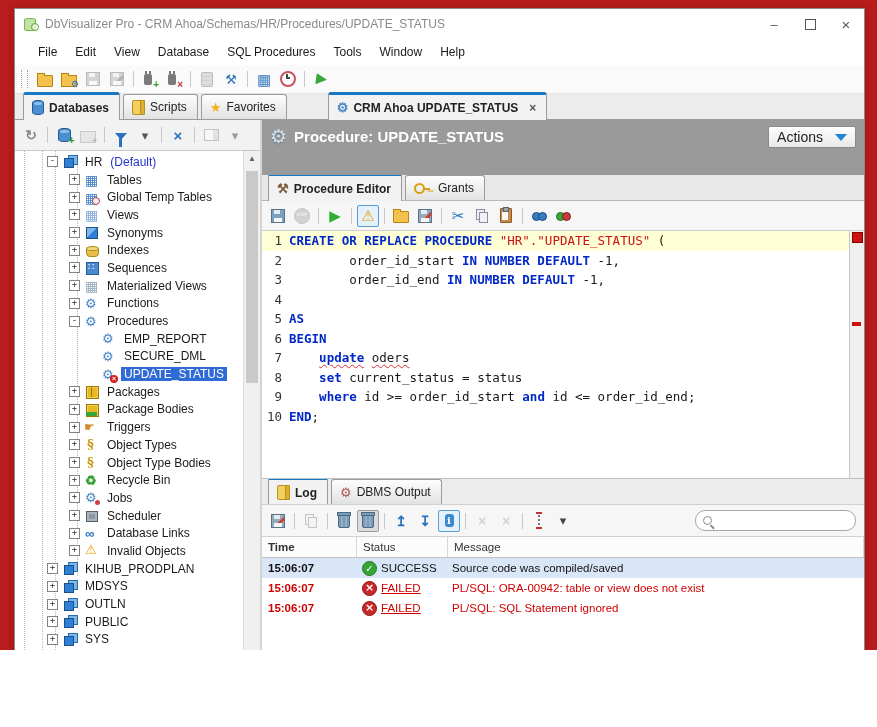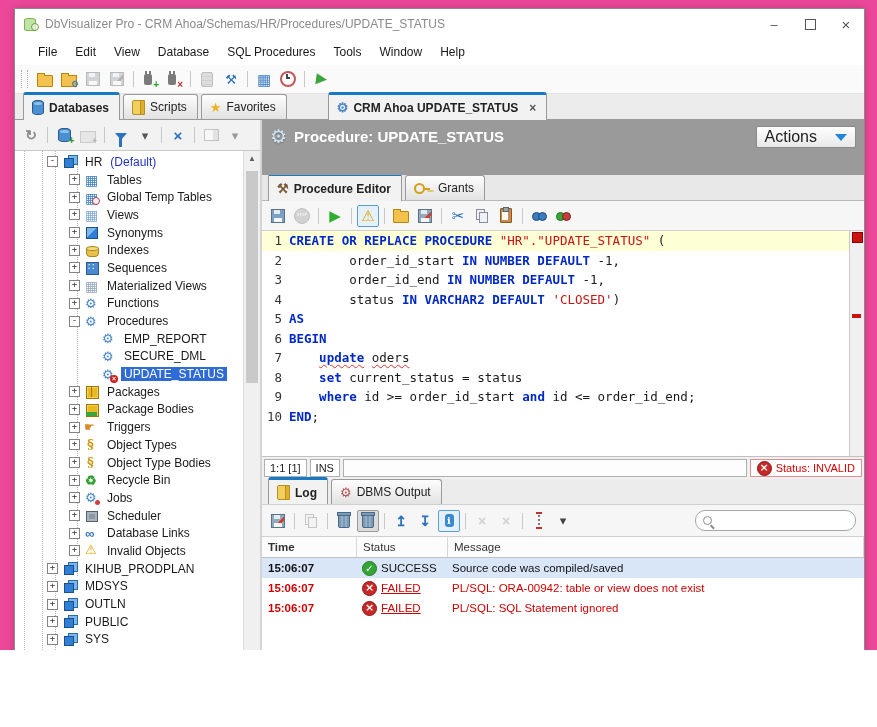--- a/index.html
+++ b/index.html
@@ -1,16 +1,16 @@
 <!DOCTYPE html>
 <html><head>
 <meta charset="utf-8">
 <style>
   html,body{margin:0;padding:0;background:#fff;}
-  .page{position:relative;width:877px;height:650px;background:#ec4899;font-family:"Liberation Sans",sans-serif;overflow:hidden;}
+  .page{position:relative;width:877px;height:650px;background:#b91c1c;font-family:"Liberation Sans",sans-serif;overflow:hidden;}
   .win{position:absolute;left:14px;top:8px;width:849px;height:702px;border:1px solid #8a8a8a;background:#f0f0f0;
        display:flex;flex-direction:column;box-shadow:0 0 8px rgba(0,0,0,.18);}
   
   .titlebar{height:30px;background:#fff;display:flex;align-items:center;padding-left:8px;flex:none;}
   .apptitle{font-size:12px;color:#8a8a8a;margin-left:6px;}
   .wctrls{margin-left:auto;display:flex;height:100%;}
   .wbtn{width:36px;height:100%;display:flex;align-items:center;justify-content:center;color:#555;font-size:13px;}
   .maxbox{width:9px;height:9px;border:1px solid #555;display:inline-block;}
   .appicon{width:16px;height:14px;position:relative;}
   .appicon::before{content:"";position:absolute;left:1px;top:1px;width:10px;height:11px;background:#bfe3a8;border:1px solid #7ab648;border-radius:5px/2px;}
@@ -153,21 +153,21 @@
   .ti-link::before{content:"∞";color:#2a72c0;font-weight:bold;font-size:13px;position:absolute;left:1px;top:0;}
   .ti-warn::before{content:"⚠";color:#e8a000;font-size:13px;position:absolute;left:1px;top:-1px;}
   
   .rightpanel{flex:1;display:flex;flex-direction:column;min-width:0;background:#f0f0f0;}
   .objheader{height:50px;flex:none;background:#9a9a9a;position:relative;padding:5px 8px 0 8px;}
   .objtitle-row{display:flex;align-items:center;gap:7px;}
   .hdr-gear{font-size:19px;color:#cfe4f4;text-shadow:0 1px 1px #6a6a6a;}
   .objtitle{color:#fff;font-size:15px;font-weight:bold;}
   .breadcrumb{color:#1f2fd0;font-size:11px;margin-top:4px;margin-left:2px;}
   .actionsbtn{position:absolute;right:8px;top:6px;height:20px;background:linear-gradient(#fefefe,#e8e8e8);border:1px solid #8a8a8a;
-       border-radius:2px;display:flex;align-items:center;gap:18px;padding:0 8px;font-size:16px;color:#222;}
+       border-radius:2px;display:flex;align-items:center;gap:12px;padding:0 8px;font-size:14px;color:#222;}
   .dropdown-tri{width:0;height:0;border-left:6px solid transparent;border-right:6px solid transparent;border-top:7px solid #1e86d8;}
   .objtabs{height:25px;flex:none;background:#e8e8e8;border-bottom:1px solid #b8b8b8;display:flex;align-items:flex-end;padding-left:6px;}
   .edtoolbar{height:29px;flex:none;background:#f6f6f6;border-bottom:1px solid #d0d0d0;display:flex;align-items:center;padding-left:4px;}
   .editor{flex:1;background:#fff;position:relative;min-height:0;display:flex;border-bottom:1px solid #c0c0c0;}
   .codearea{flex:1;overflow:hidden;font-family:"DejaVu Sans Mono",monospace;font-size:12.5px;}
   .cl{display:flex;height:19.5px;line-height:19.5px;white-space:pre;}
   .cl.hl{background:#ffffd6;}
   .ln{width:20px;flex:none;text-align:right;padding-right:7px;color:#333;}
   .tk-kw{color:#0028c8;font-weight:bold;}
   .tk-str{color:#c81414;}
@@ -557,43 +557,34 @@
                 <span class="shape s-binoc-swap"></span>
               </span>
             </span>
       </div>
 
       <div class="editor">
         <div class="codearea" id="codearea">
               <div class="cl hl"><span class="ln">1</span><span class="ct"><span class="tk-kw">CREATE OR REPLACE PROCEDURE </span><span class="tk-str">"HR"."UPDATE_STATUS"</span><span class="tk-pl"> (</span></span></div>
               <div class="cl"><span class="ln">2</span><span class="ct"><span class="tk-pl">        order_id_start </span><span class="tk-kw">IN NUMBER DEFAULT </span><span class="tk-pl">-1,</span></span></div>
               <div class="cl"><span class="ln">3</span><span class="ct"><span class="tk-pl">        order_id_end </span><span class="tk-kw">IN NUMBER DEFAULT </span><span class="tk-pl">-1,</span></span></div>
-              <div class="cl"><span class="ln">4</span><span class="ct"><span class="tk-pl">        status </span><span class="tk-kw">IN VARCHAR2 DEFAULT </span><span class="tk-str">'CLOSED'</span><span class="tk-pl">)</span></span></div>
+              <div class="cl"><span class="ln">4</span></div>
               <div class="cl"><span class="ln">5</span><span class="ct"><span class="tk-kw">AS</span></span></div>
               <div class="cl"><span class="ln">6</span><span class="ct"><span class="tk-kw">BEGIN</span></span></div>
               <div class="cl"><span class="ln">7</span><span class="ct"><span class="tk-pl">    </span><span class="tk-kw tk-err">update</span><span class="tk-pl"> </span><span class="tk-pl tk-err">oders</span></span></div>
               <div class="cl"><span class="ln">8</span><span class="ct"><span class="tk-pl">    </span><span class="tk-kw">set</span><span class="tk-pl"> current_status = status</span></span></div>
               <div class="cl"><span class="ln">9</span><span class="ct"><span class="tk-pl">    </span><span class="tk-kw">where</span><span class="tk-pl"> id &gt;= order_id_start </span><span class="tk-kw">and</span><span class="tk-pl"> id &lt;= order_id_end;</span></span></div>
               <div class="cl"><span class="ln">10</span><span class="ct"><span class="tk-kw">END</span><span class="tk-pl">;</span></span></div>
             </div>
         <div class="errstripe">
           <span class="topmark"></span>
           <span class="linemark"></span>
         </div>
       </div>
 
-      <div class="edstatus">
-        <span class="statbox">1:1 [1]</span>
-        <span class="statbox">INS</span>
-        <span class="statfill"></span>
-        <span class="statusbox">
-          <span class="ic-xred"></span>
-          <span class="stxt">Status: INVALID</span>
-        </span>
-      </div>
 
       <div class="logtabs" id="log-tabs">
             <span class="tab sel">
               <span class="ti2 shape s-scroll"></span>
               <span>Log</span>
             </span>
             <span class="tab">
               <span class="ti2" style="color: rgb(176, 88, 88); font-size: 13px;">⚙</span>
               <span>DBMS Output</span>
             </span>

